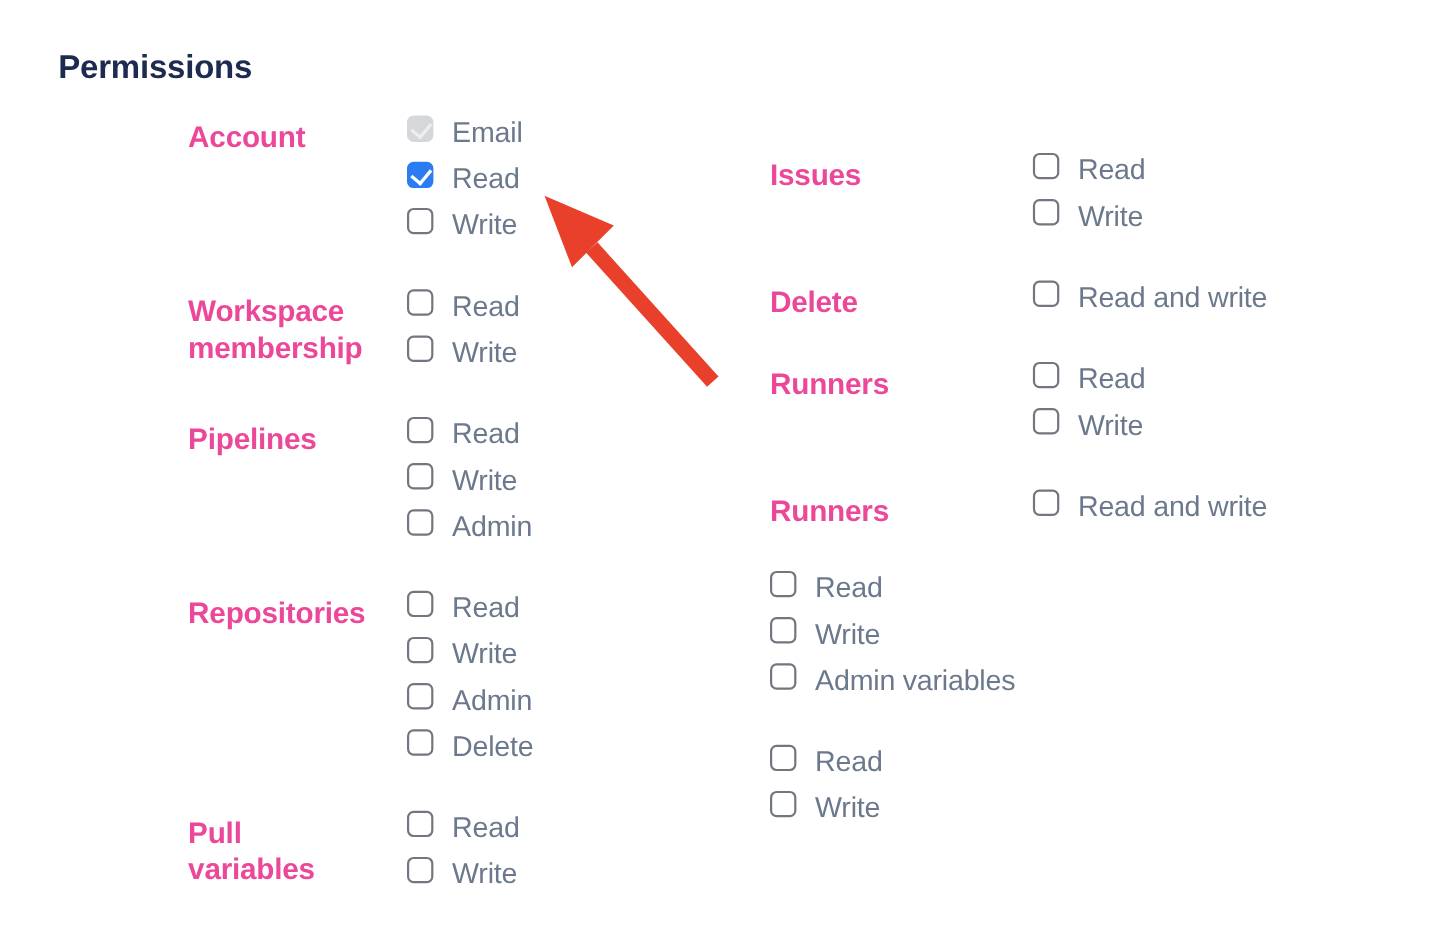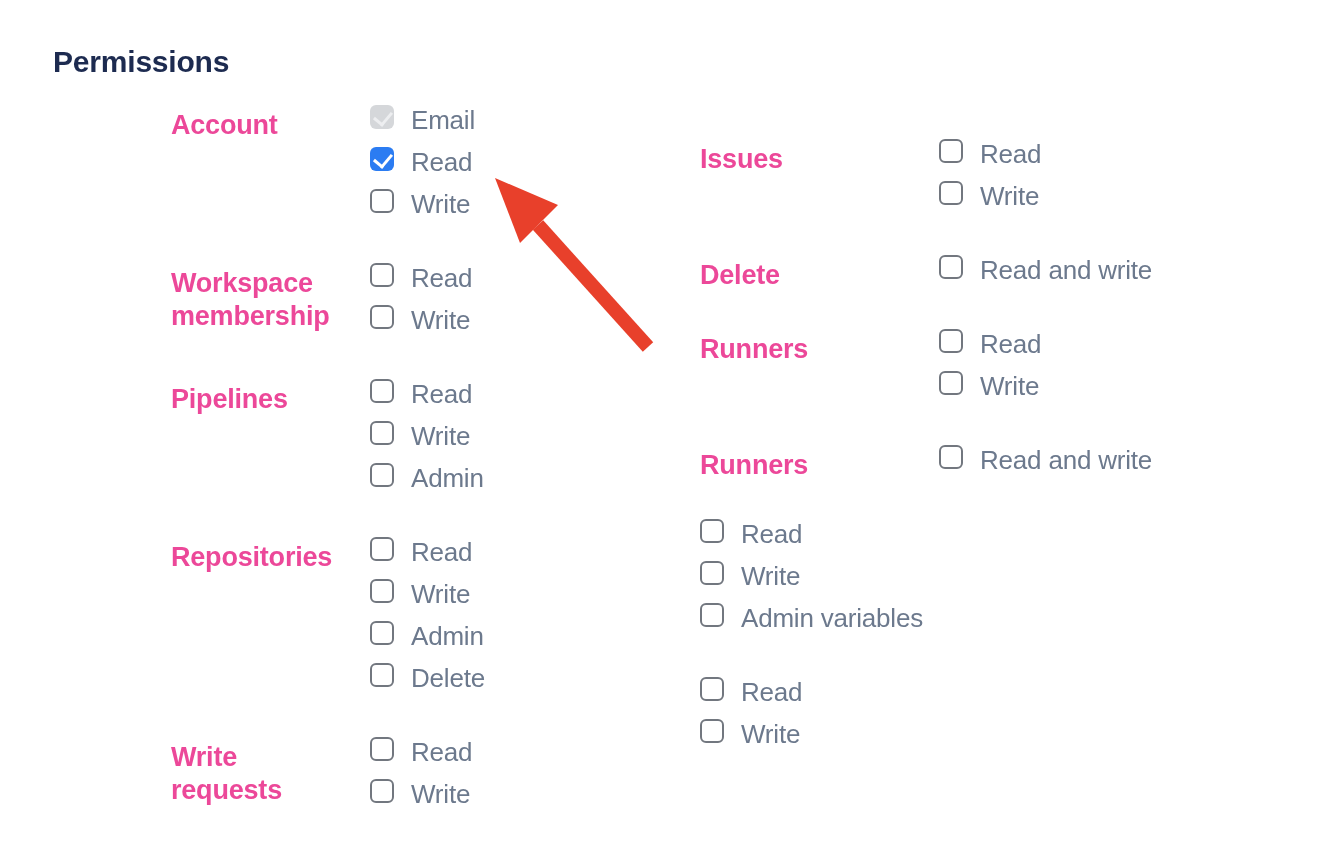--- a/index.html
+++ b/index.html
@@ -172,21 +172,21 @@
           <span class="option-label">Admin</span>
         </label>
         <label class="option-row">
           <span class="checkbox unchecked"></span>
           <span class="option-label">Delete</span>
         </label>
       </div>
     </div>
 
     <div class="perm-group">
-      <div class="group-label">Write requests</div>
+      <div class="group-label">Pull variables</div>
       <div class="options">
         <label class="option-row">
           <span class="checkbox unchecked"></span>
           <span class="option-label">Read</span>
         </label>
         <label class="option-row">
           <span class="checkbox unchecked"></span>
           <span class="option-label">Write</span>
         </label>
       </div>

